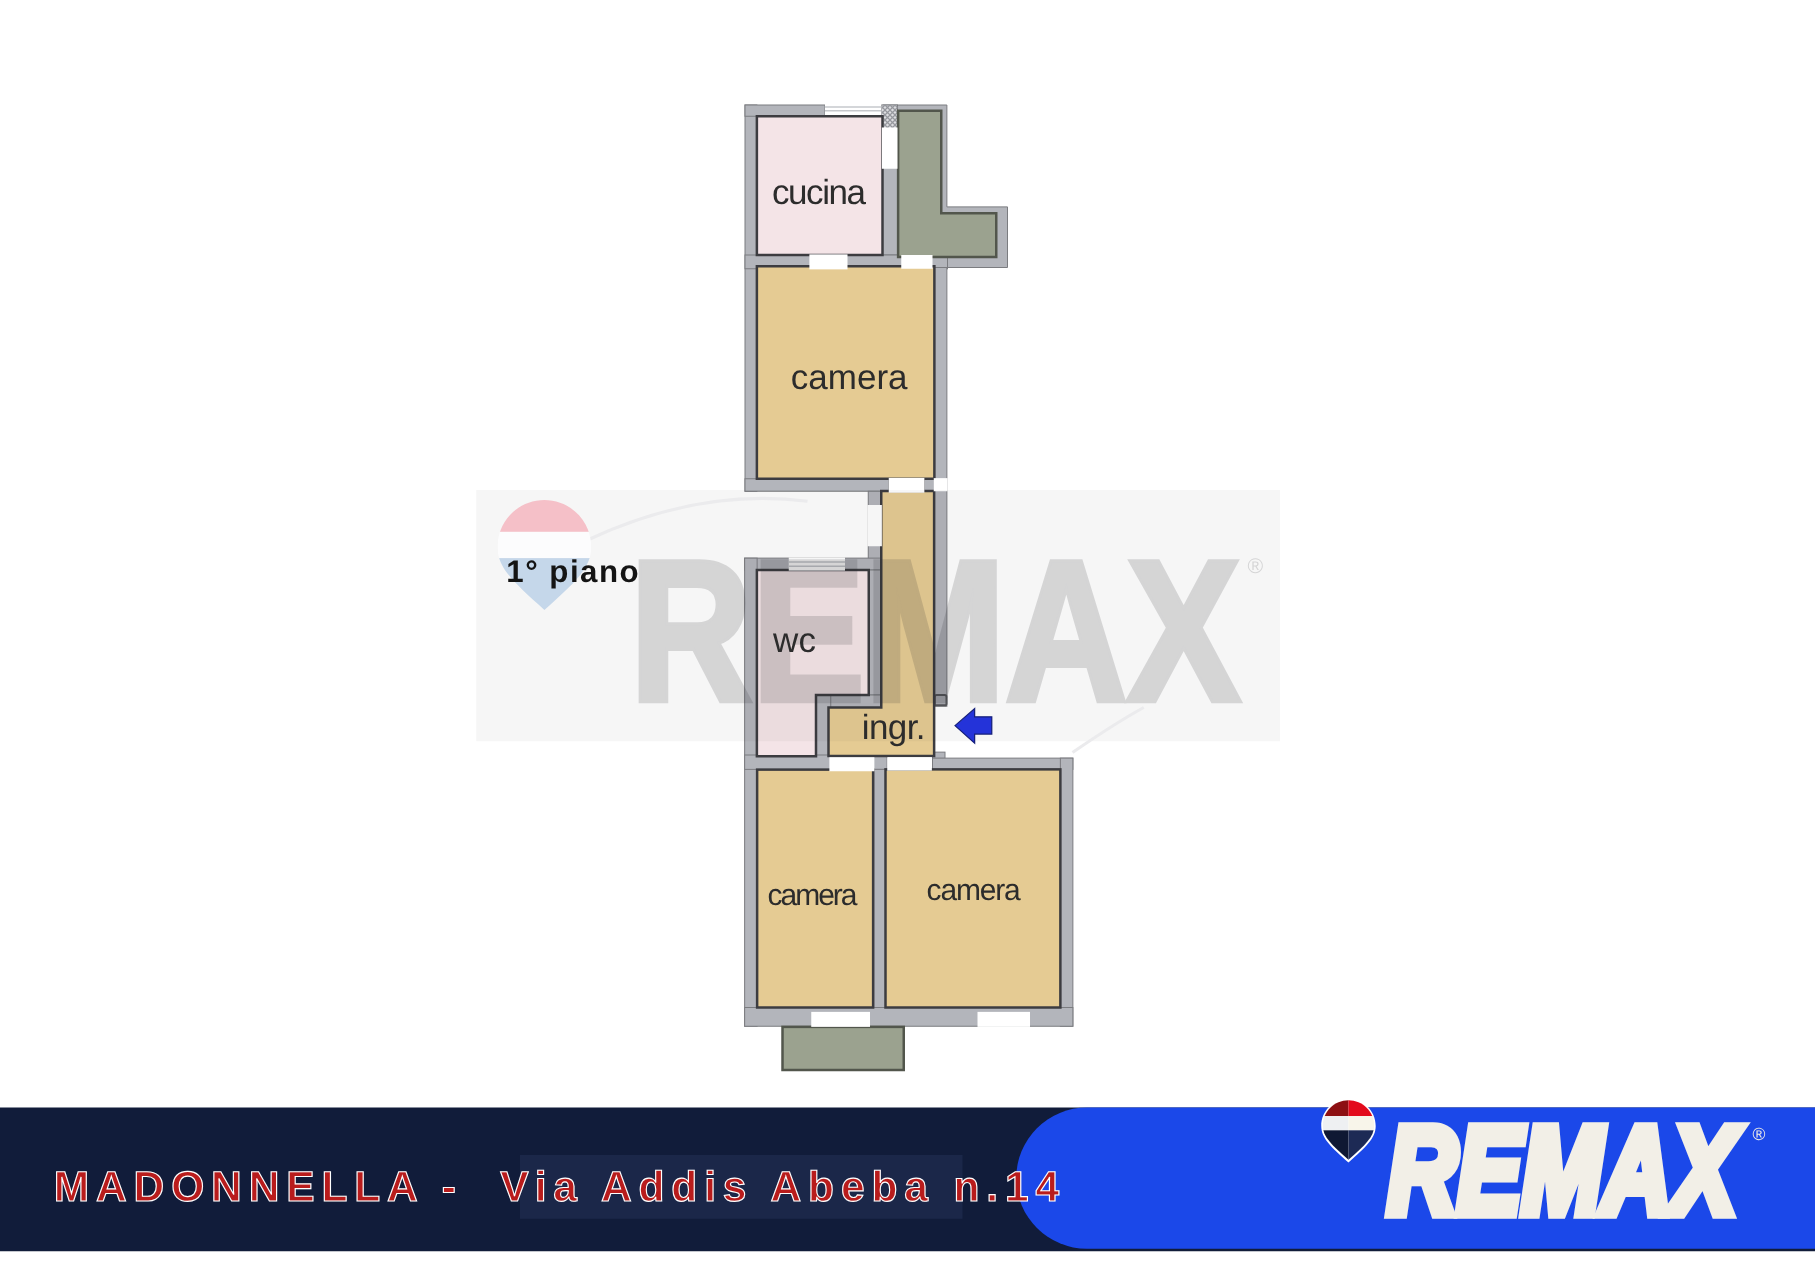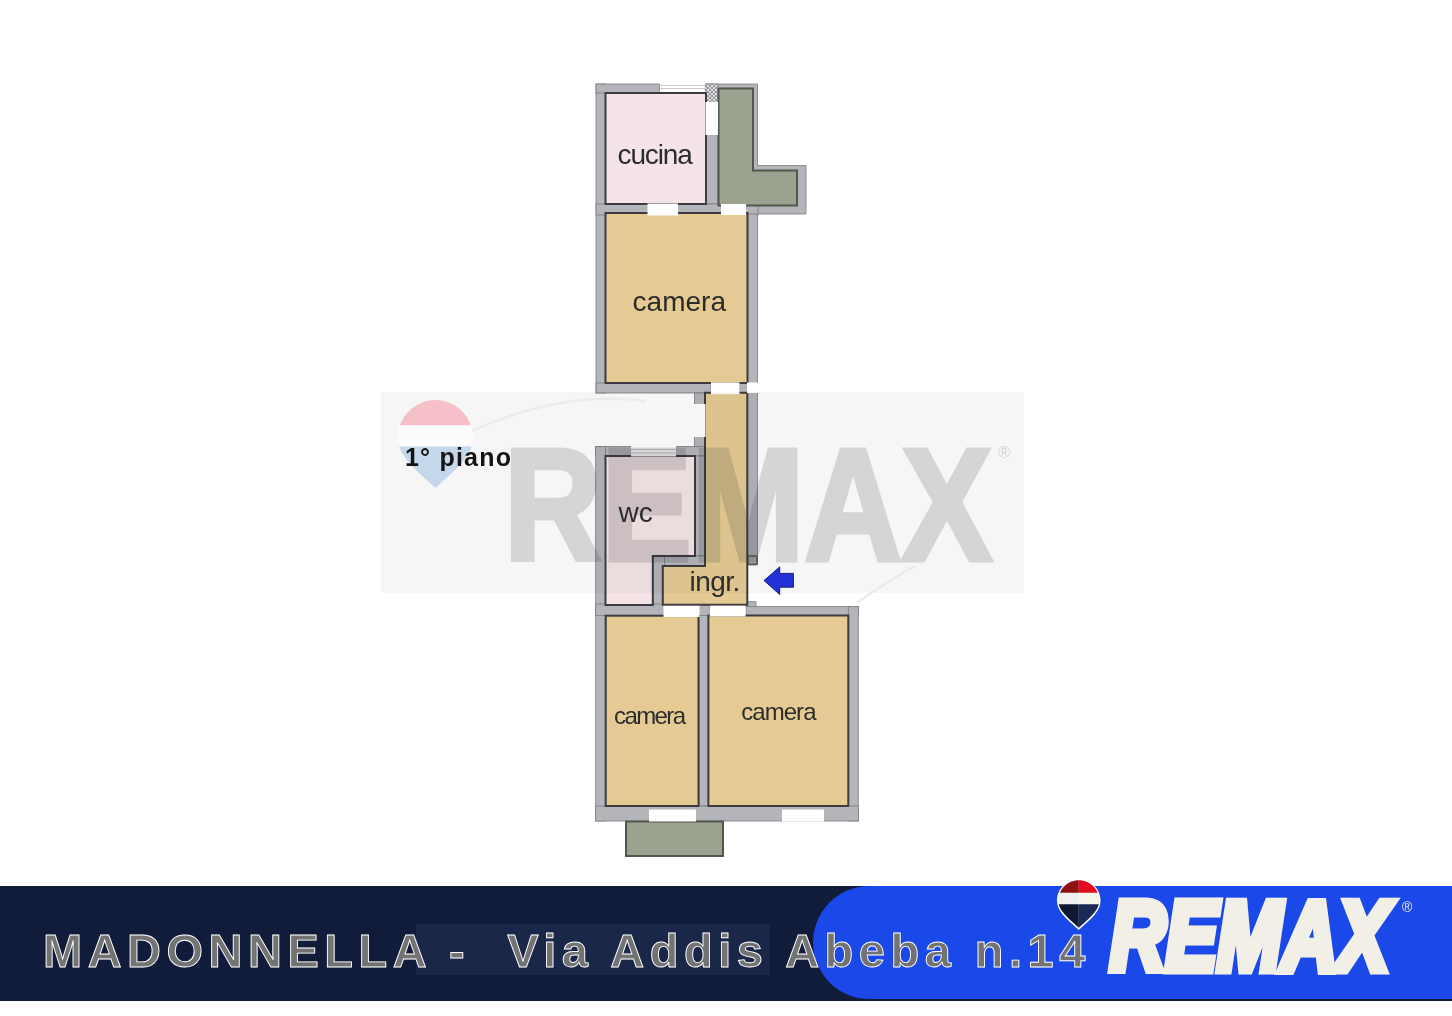--- a/index.html
+++ b/index.html
@@ -1,22 +1,22 @@
 <!DOCTYPE html>
 <html><head>
 <meta charset="utf-8">
 <style>
   html,body{margin:0;padding:0;}
   body{width:1452px;height:1016px;background:#ffffff;font-family:"Liberation Sans",sans-serif;overflow:hidden;}
   .page{position:relative;width:1452px;height:1016px;background:#ffffff;overflow:hidden;}
   .plansvg{position:absolute;left:0;top:0;}
   .bar{position:absolute;left:0;top:886px;width:1452px;height:115px;background:#111c3a;}
   .patch{position:absolute;left:416px;top:924px;width:354px;height:51px;background:#1b2749;}
-  .addr{position:absolute;left:43px;top:886px;height:85px;line-height:129px;color:#737373;
-        font-weight:bold;font-size:47px;letter-spacing:5.5px;white-space:pre;-webkit-text-stroke:0.9px #ffffff;}
+  .addr{position:absolute;left:43px;top:886px;height:85px;line-height:129px;color:#b91c1c;
+        font-weight:bold;font-size:34px;letter-spacing:5.5px;white-space:pre;-webkit-text-stroke:0.9px #ffffff;}
   .pill{position:absolute;left:813px;top:886px;width:639px;height:113px;background:#1b48e9;
         border-radius:57px 0 0 57px;}
 </style>
 </head>
 <body>
 <div class="page">
 
 <svg class="plansvg" width="1452" height="1016" viewBox="0 0 1452 1016">
   <defs>
     <pattern id="hatch" width="4" height="4" patternUnits="userSpaceOnUse">

